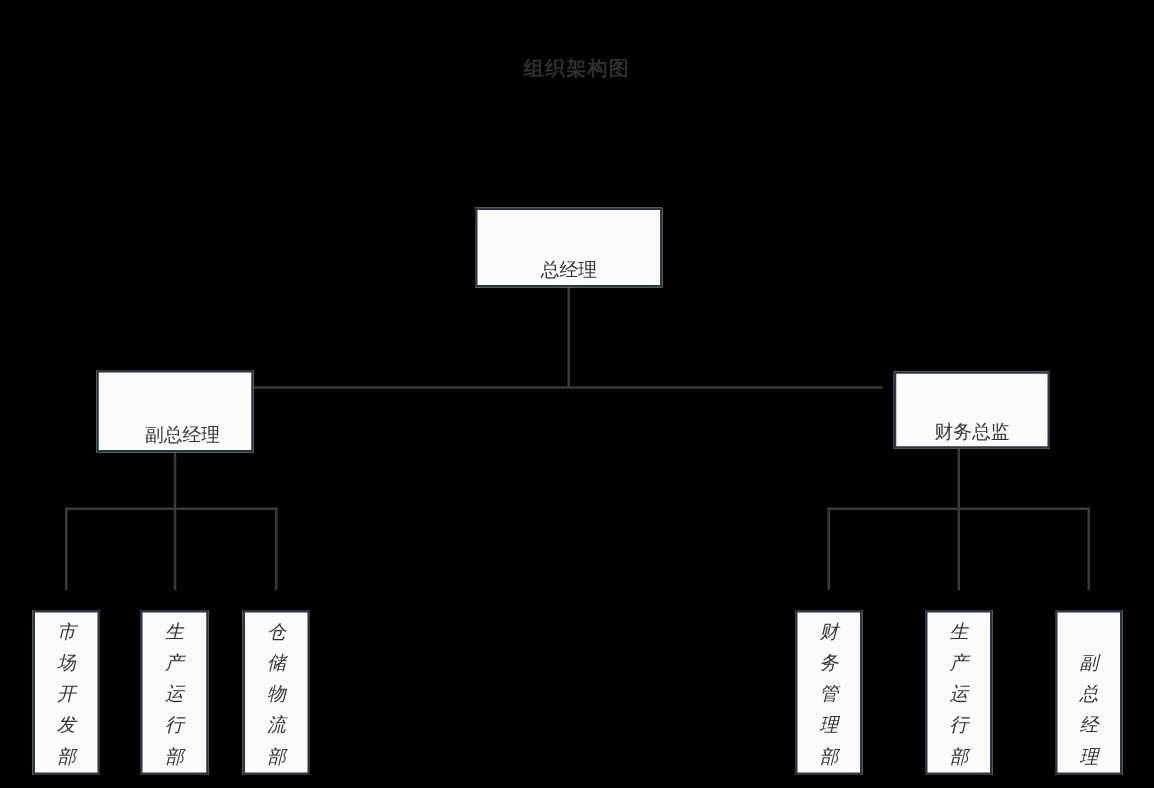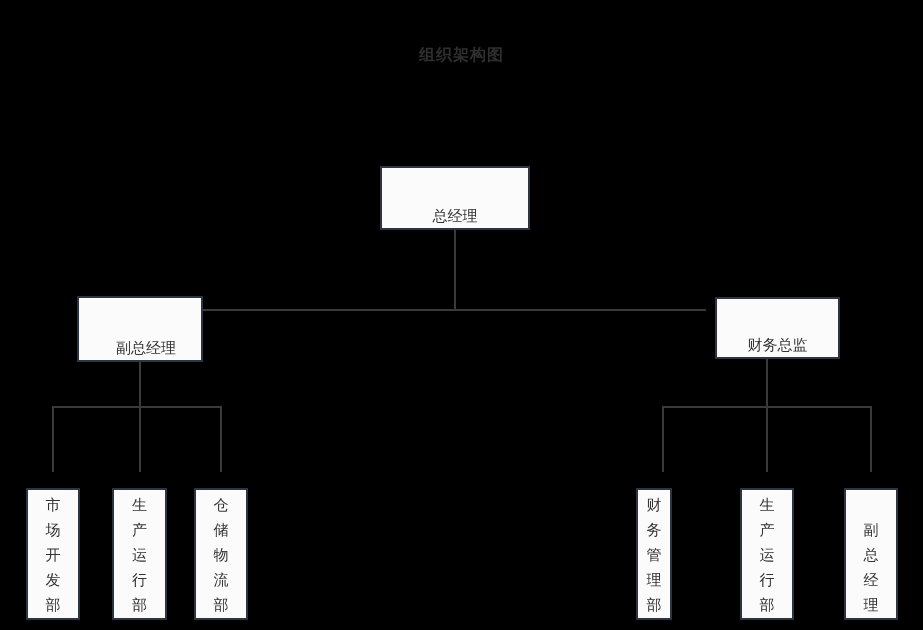--- a/index.html
+++ b/index.html
@@ -46,20 +46,21 @@
     padding: 0 4px;
   }
   .node.leaf {
     font-size: 15px;
   }
   .node.leaf .node-label {
     width: 1em;
     line-height: 25px;
     word-break: break-all;
     padding: 0;
+    font-style: italic;
   }
   .conn {
     position: absolute;
     background: #3a3a3a;
   }
   .conn.v { width: 2px; }
   .conn.h { height: 2px; }
 </style>
 </head>
 <body>
@@ -97,21 +98,21 @@
   <div class="node leaf" style="left:26px; top:472px; width:54px; height:132px;">
     <span class="node-label">市场开发部</span>
   </div>
   <div class="node leaf" style="left:194px; top:472px; width:54px; height:132px;">
     <span class="node-label">仓储物流部</span>
   </div>
   <div class="node leaf" style="left:112px; top:472px; width:55px; height:132px;">
     <span class="node-label">生产运行部</span>
   </div>
 
-  <div class="node leaf" style="left:636px; top:472px; width:36px; height:132px;">
+  <div class="node leaf" style="left:636px; top:472px; width:54px; height:132px;">
     <span class="node-label">财务管理部</span>
   </div>
   <div class="node leaf" style="left:740px; top:472px; width:54px; height:132px;">
     <span class="node-label">生产运行部</span>
   </div>
   <div class="node leaf" style="left:844px; top:472px; width:54px; height:132px;">
     <span class="node-label">副总经理</span>
   </div>
 
 </div>

